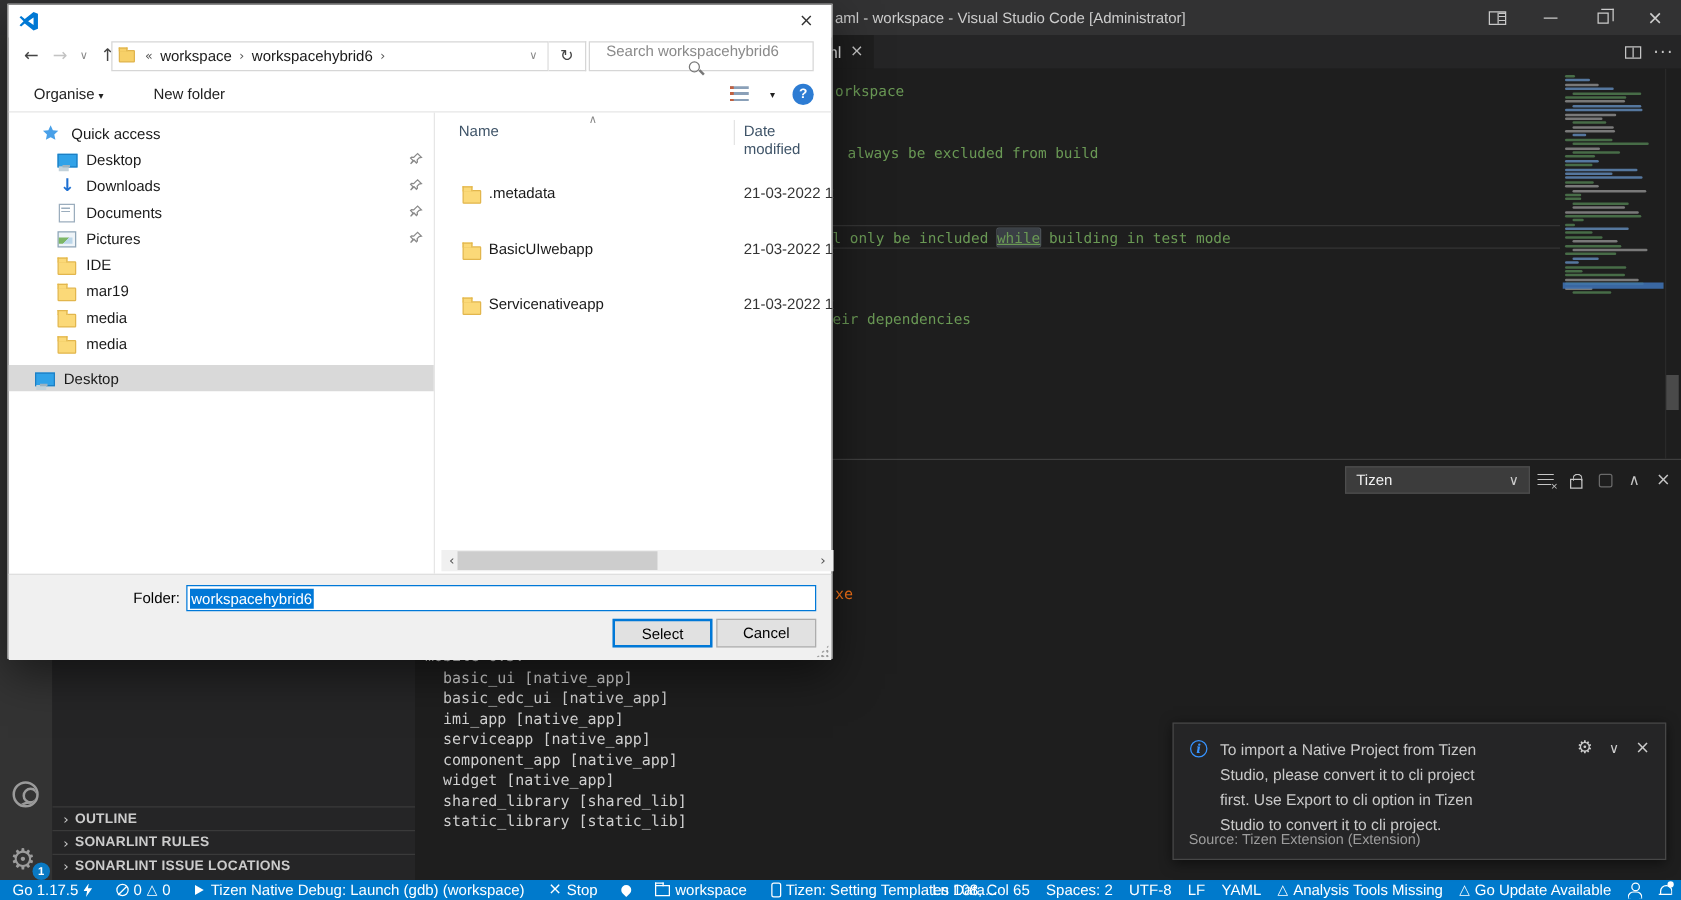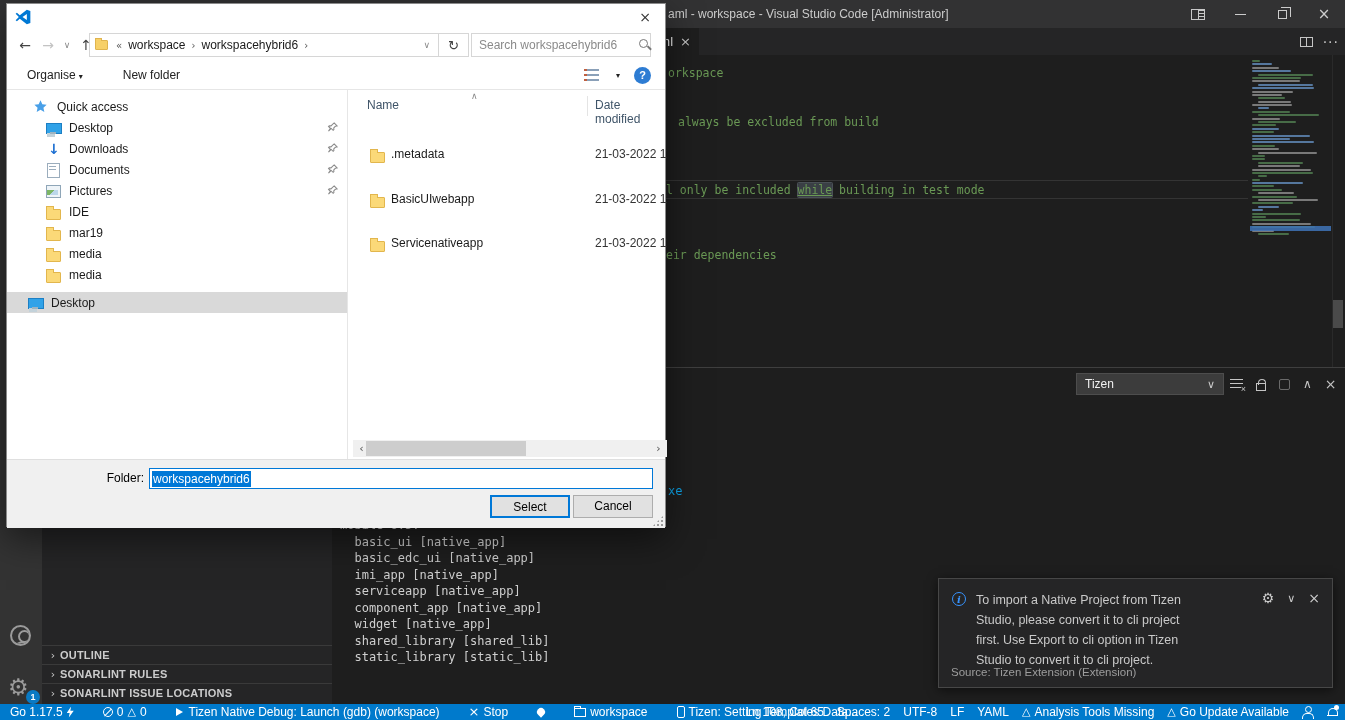--- a/index.html
+++ b/index.html
@@ -62,35 +62,35 @@
   .clear-ic{width:13px;height:10px;position:relative;background:repeating-linear-gradient(to bottom,#c5c5c5 0 1px,transparent 1px 4px);}
   .clear-ic:after{content:"×";position:absolute;right:-3px;bottom:-5px;font-size:9px;color:#c5c5c5;background:#1e1e1e;line-height:1;}
   .lock-ic{width:10px;height:8px;border:1px solid #c5c5c5;position:relative;margin-top:5px;}
   .lock-ic:before{content:"";position:absolute;left:1px;top:-5px;width:6px;height:5px;border:1px solid #c5c5c5;border-bottom:none;border-radius:4px 4px 0 0;}
   .ghost-ic{width:11px;height:11px;border:1px solid #6a6a6a;border-radius:2px;}
   .pchev{font-size:12px;} .px{font-size:14px;}
 
   .vs-output{position:absolute;left:340px;top:517px;z-index:3;font-family:"DejaVu Sans Mono",monospace;
              font-size:12px;color:#cfcfcf;}
   .oline{white-space:pre;height:16.5px;line-height:16.5px;}
-  .panel-frag{position:absolute;left:668px;top:484px;z-index:3;font-family:"DejaVu Sans Mono",monospace;font-size:12px;color:#0ea5e9;}
+  .panel-frag{position:absolute;left:668px;top:468px;z-index:3;font-family:"DejaVu Sans Mono",monospace;font-size:12px;color:#f97316;}
 
   
   .toast{position:absolute;left:938px;top:578px;width:395px;height:110px;background:#252526;border:1px solid #474747;
          box-shadow:0 2px 10px rgba(0,0,0,.55);z-index:8;}
   .toast-info{position:absolute;left:13px;top:13px;width:14px;height:14px;border:1.5px solid #3794ff;border-radius:50%;
               color:#3794ff;font-size:10px;font-weight:bold;text-align:center;line-height:14px;font-family:"DejaVu Serif",serif;font-style:italic;}
   .toast-msg{position:absolute;left:37px;top:11px;width:216px;font-size:12.5px;line-height:20px;color:#c9c9c9;}
   .toast-icons{position:absolute;right:12px;top:11px;display:flex;gap:13px;color:#cccccc;align-items:center;}
   .toast-src{position:absolute;left:12px;bottom:9px;font-size:11.5px;color:#9d9d9d;}
 
   
   .vs-statusbar{position:absolute;left:0;top:704px;width:1345px;height:16px;background:#007acc;color:#ffffff;z-index:2;
                 font-size:12px;display:flex;align-items:center;}
-  .st-left{position:absolute;left:10px;display:flex;gap:29px;align-items:center;height:16px;white-space:nowrap;}
+  .st-left{position:absolute;left:10px;display:flex;gap:19px;align-items:center;height:16px;white-space:nowrap;}
   .st-right{position:absolute;right:8px;display:flex;gap:13px;align-items:center;height:16px;white-space:nowrap;}
   .seg{display:flex;align-items:center;gap:4px;height:16px;line-height:16px;}
   .zap{display:inline-block;width:7px;height:11px;background:#fff;clip-path:polygon(62% 0,0 58%,42% 58%,30% 100%,100% 38%,52% 38%);}
   .circ-slash{position:relative;display:inline-block;width:10px;height:10px;border:1px solid #fff;border-radius:50%;}
   .circ-slash:before{content:"";position:absolute;left:-1px;top:4px;width:10px;height:1px;background:#fff;transform:rotate(-45deg);}
   .warn-tri{display:inline-block;font-size:11px;line-height:10px;}
   .play-tri{display:inline-block;width:0;height:0;border-left:7px solid #fff;border-top:4.5px solid transparent;border-bottom:4.5px solid transparent;margin-right:2px;}
   .flame{display:inline-block;width:8px;height:8px;background:#fff;border-radius:50% 50% 50% 0;transform:rotate(-45deg);}
   .st-folder{display:inline-block;width:12px;height:9px;border:1px solid #fff;position:relative;margin-top:1px;}
   .st-folder:before{content:"";position:absolute;left:-1px;top:-3px;width:5px;height:2px;border:1px solid #fff;border-bottom:none;}
@@ -118,21 +118,21 @@
   .nav-drop{width:16px;font-size:9px;color:#888;}
   .nav-up{width:22px;}
   .addr{position:absolute;left:82px;top:3px;width:350px;height:24px;border:1px solid #d6d6d6;display:flex;align-items:center;background:#fff;}
   .mini-folder{width:13px;height:10px;background:#f7d068;border:1px solid #e0b44e;border-radius:1px;position:relative;margin:0 6px 0 5px;}
   .mini-folder:before{content:"";position:absolute;left:-1px;top:-3px;width:5px;height:2px;background:#f7d068;border:1px solid #e0b44e;border-bottom:none;}
   .crumb{padding:0 4px;color:#1a1a1a;}
   .crumb-sep{color:#555;font-size:10px;padding:0 2px;}
   .addr-drop{margin-left:auto;padding-right:8px;font-size:9px;color:#888;}
   .refresh-btn{position:absolute;left:432px;top:3px;width:30px;height:24px;border:1px solid #d6d6d6;border-left:none;
                text-align:center;line-height:23px;font-size:13px;color:#444;background:#fff;}
-  .search-box{position:absolute;left:464px;top:3px;width:180px;height:24px;border:1px solid #d6d6d6;background:#fff;display:flex;align-items:center;}
+  .search-box{position:absolute;left:464px;top:3px;width:180px;height:24px;border:1px solid #d6d6d6;background:#fff;display:flex;align-items:center;flex-direction:column;}
   .search-box input{border:none;outline:none;flex:1;font-size:12px;color:#333;padding:0 4px 0 7px;font-family:"Liberation Sans",sans-serif;background:transparent;}
   .search-box input::placeholder{color:#8a8a8a;}
   .mag{position:relative;width:14px;height:14px;margin-right:8px;}
   .mag:before{content:"";position:absolute;left:1px;top:1px;width:7px;height:7px;border:1.5px solid #777;border-radius:50%;}
   .mag:after{content:"";position:absolute;left:9px;top:9px;width:5px;height:1.5px;background:#777;transform:rotate(45deg);}
 
   .dlg-toolbar{position:absolute;left:0;top:56px;width:100%;height:30px;border-bottom:1px solid #e6e6e6;display:flex;align-items:center;}
   .tb-item{color:#222;padding:0 6px;}
   .tb-organise{margin-left:14px;}
   .tb-caret{font-size:8px;color:#222;margin-left:3px;}

